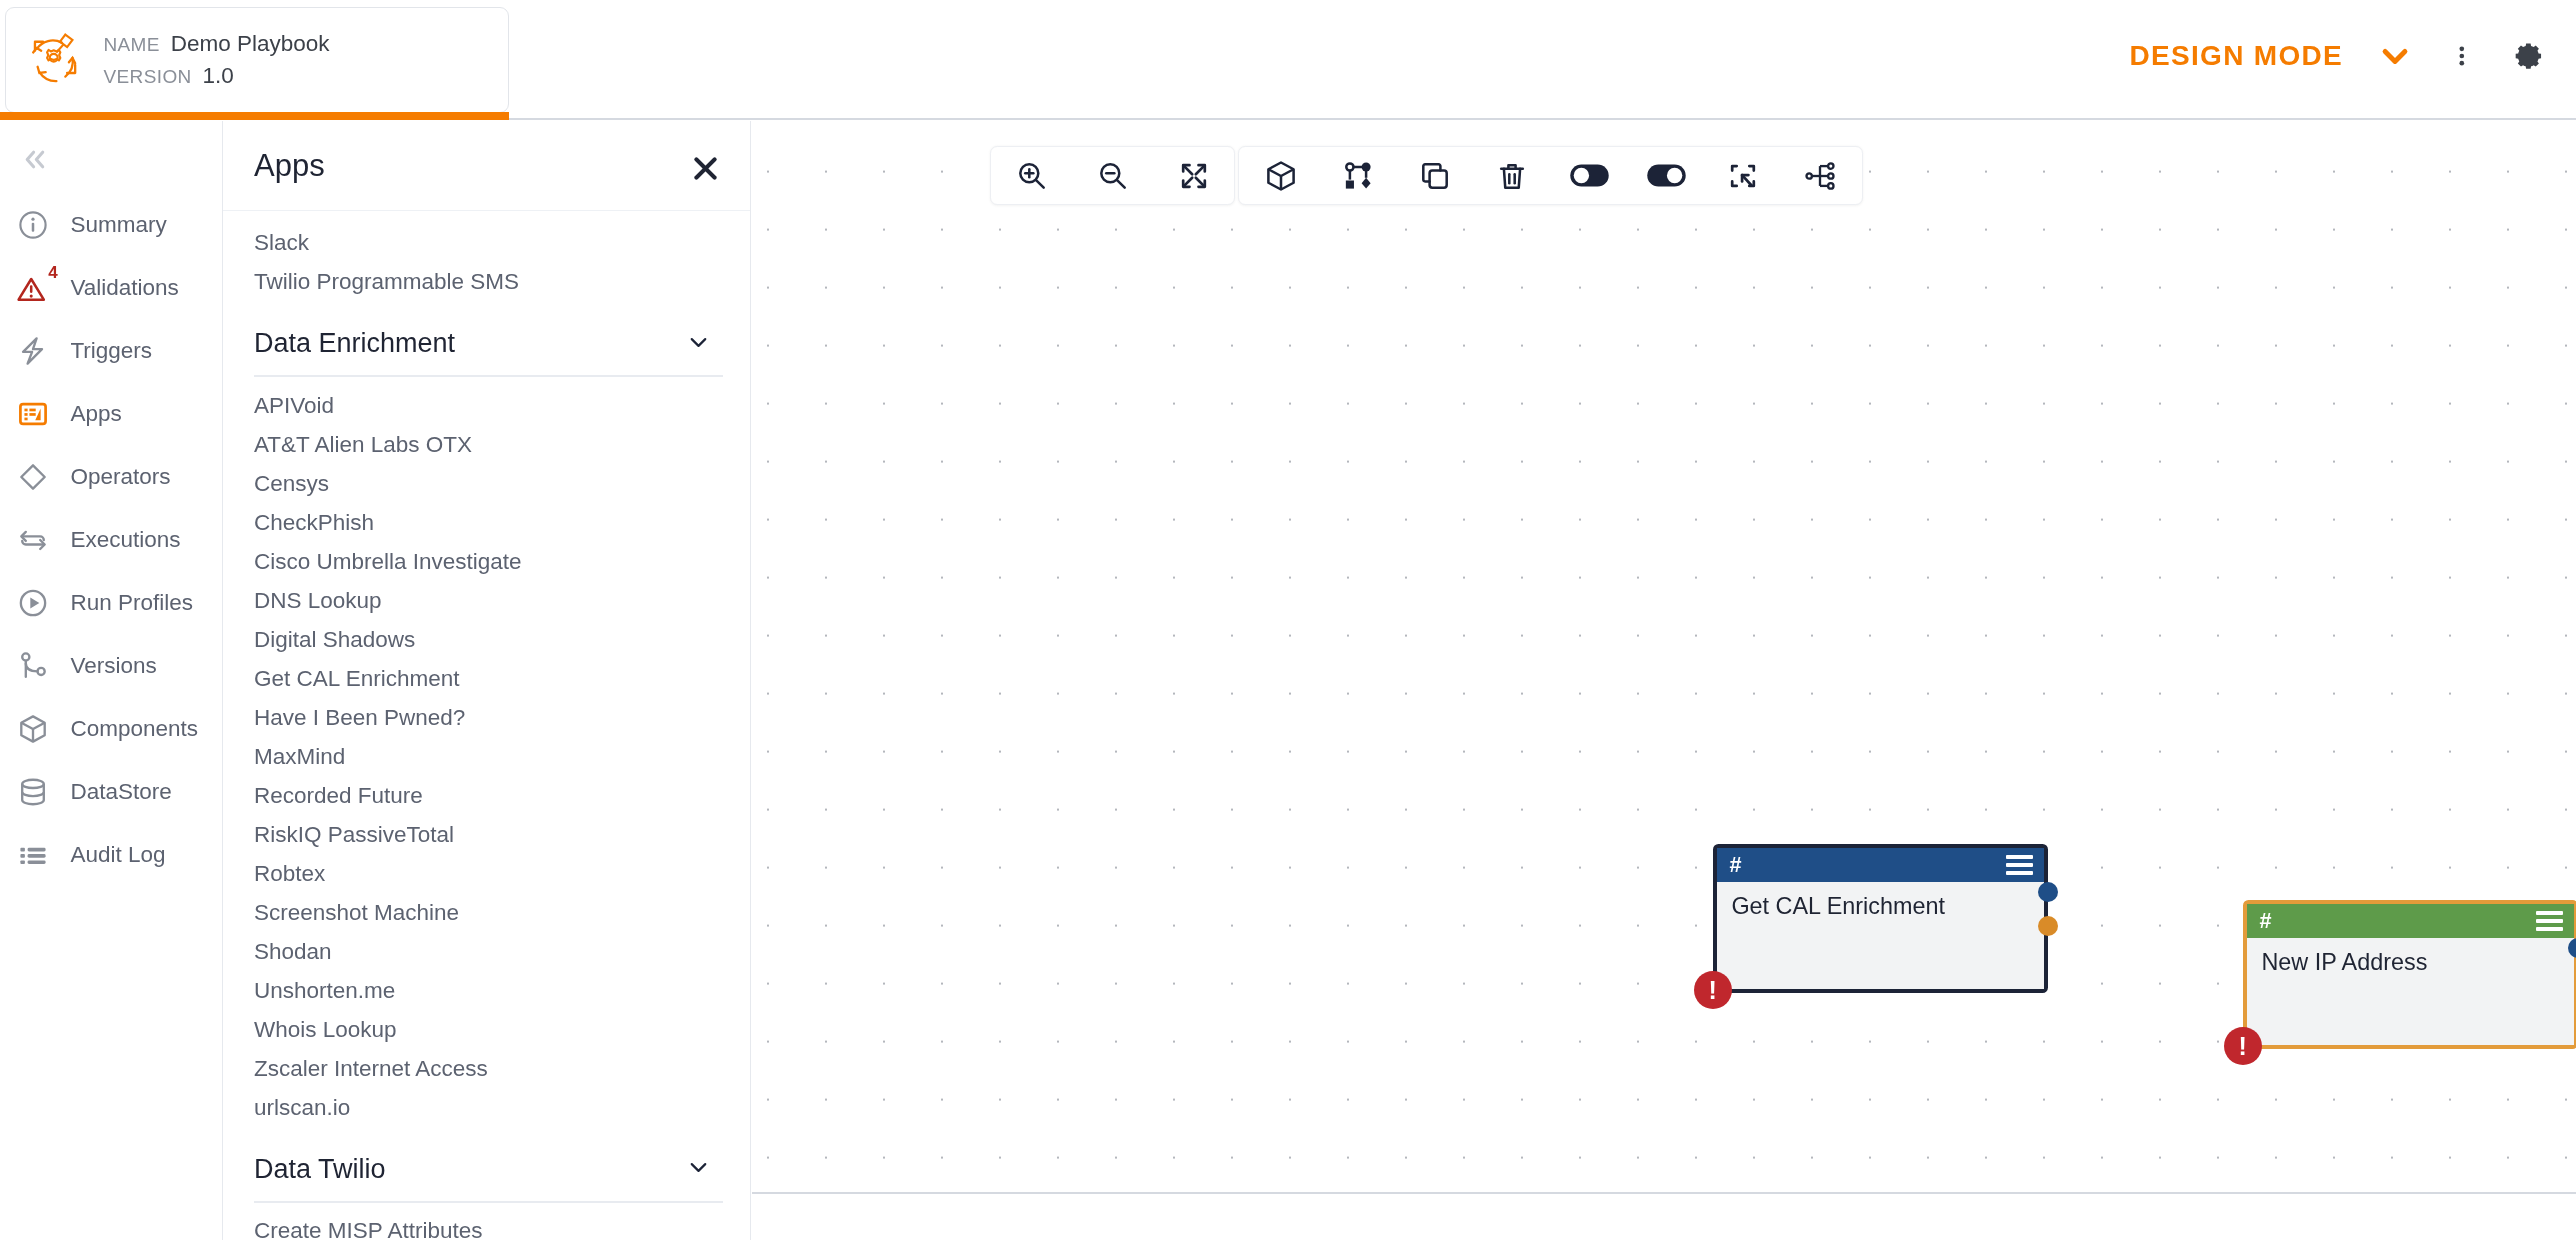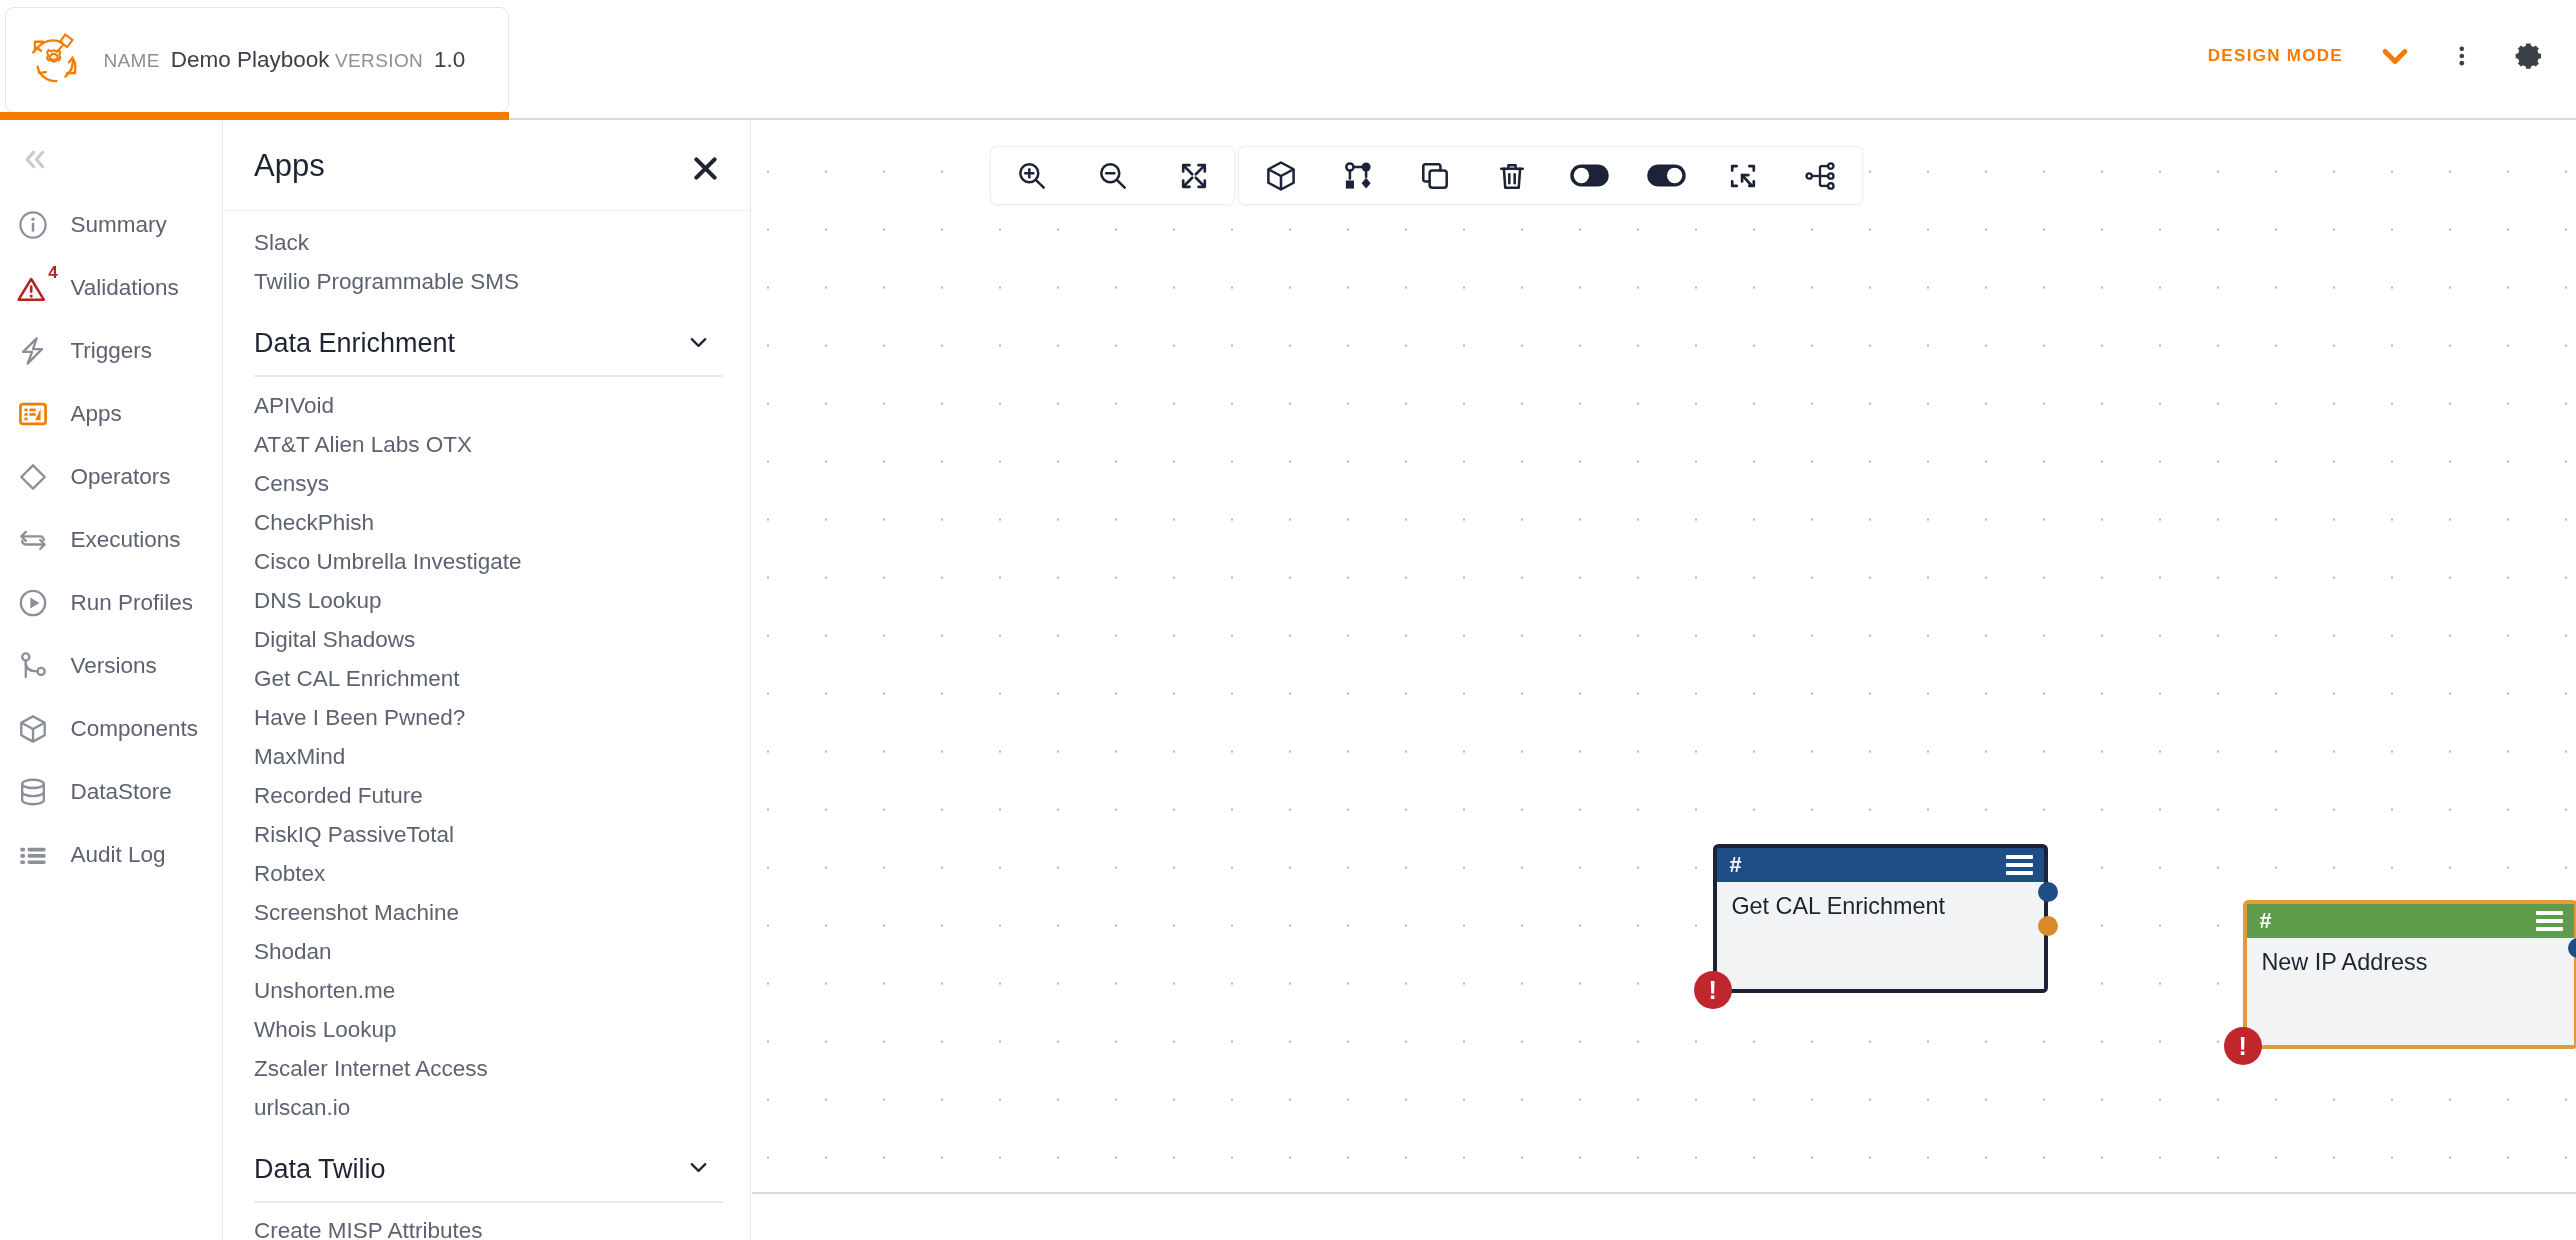--- a/index.html
+++ b/index.html
@@ -25,33 +25,33 @@
     position: absolute; left: 509px; top: 118px; width: 2067px; height: 1.8px;
     background: #d5d9e0;
   }
   .playbook-card {
     position: absolute; left: 5.4px; top: 7.2px; width: 504px; height: 106px;
     border: 1.8px solid #e2e5ea; border-radius: 9px;
     background: #fff;
     display: flex; align-items: center; padding-left: 20px; gap: 18px;
   }
   .playbook-logo { width: 59px; height: 59px; flex: 0 0 59px; }
-  .pb-meta { display: flex; flex-direction: row; gap: 5.4px; }
+  .pb-meta { display: flex; flex-direction: column; gap: 5.4px; }
   .pb-row { display: flex; align-items: baseline; gap: 10.8px; }
   .pb-label {
     font-size: 19px; color: #8a8f98; letter-spacing: 0.4px;
   }
   .pb-value { font-size: 22.5px; color: #3c4149; }
 
   .topbar-right {
     position: absolute; right: 27px; top: 0; height: 112px;
     display: flex; align-items: center; gap: 31px;
   }
   .design-mode {
-    color: #F57C00; font-size: 17px; font-weight: bold; letter-spacing: 1.3px;
+    color: #F57C00; font-size: 28px; font-weight: bold; letter-spacing: 1.3px;
   }
   .tb-icon { display: flex; align-items: center; justify-content: center; cursor: pointer; }
   .tb-icon.chev { width: 41px; height: 41px; }
   .tb-icon.kebab { width: 31px; height: 41px; }
   .tb-icon.gear { width: 41px; height: 41px; }
 
   
   .rail {
     position: absolute; left: 0; top: 121px; width: 223px; height: 1120px;
     background: #ffffff; border-right: 1.8px solid #e6e9ee;

